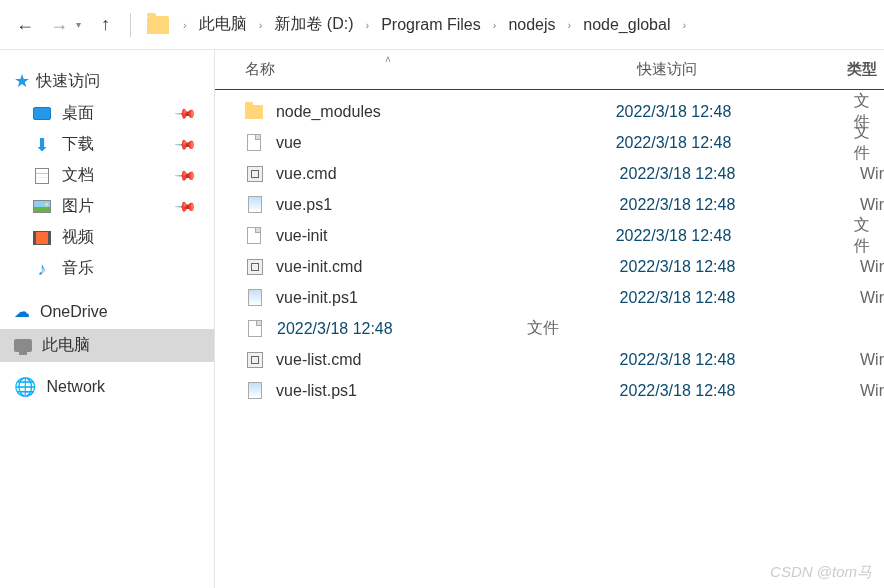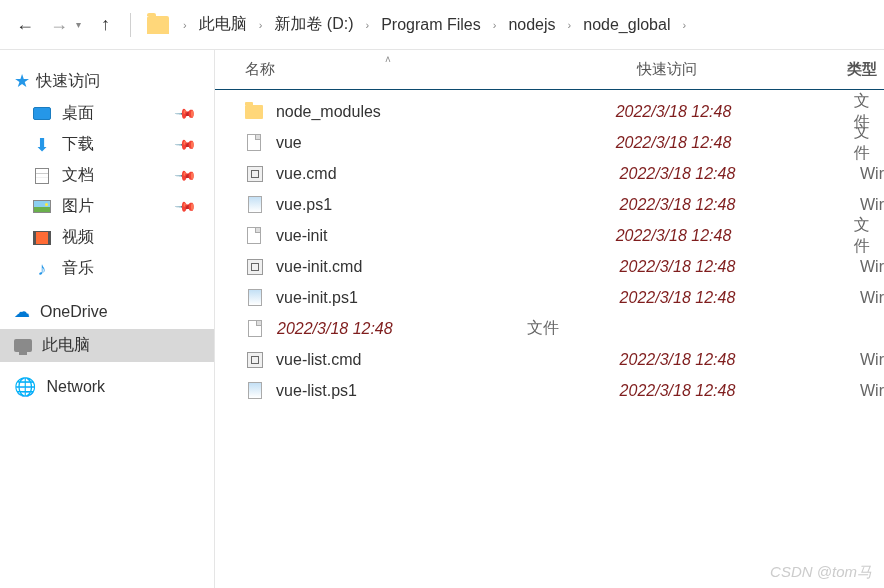--- a/index.html
+++ b/index.html
@@ -53,21 +53,21 @@
     .file-row { display: flex; align-items: center; height: 31px; padding: 0 0 0 30px; font-size: 16px; color: #333; }
     .file-icon { width: 20px; height: 18px; margin-right: 12px; display: inline-flex; align-items: center; justify-content: center; }
     .fi-folder { width: 18px; height: 14px; background: #ffd77a; border-radius: 1px; position: relative; }
     .fi-folder::before { content:''; position:absolute; top:-3px; left:0; width:8px; height:3px; background:#ffd77a; border-radius:1px 1px 0 0;}
     .fi-file { width: 14px; height: 17px; border: 1px solid #aaa; background: #fff; position: relative; }
     .fi-file::before { content:''; position:absolute; top:0; right:0; width:4px; height:4px; background:#ddd; border-left:1px solid #aaa; border-bottom:1px solid #aaa;}
     .fi-cmd { width: 16px; height: 16px; background: #f0f0f0; border: 1px solid #999; position: relative; }
     .fi-cmd::after { content:''; position:absolute; top:3px; left:3px; width:6px; height:6px; border:1px solid #666;}
     .fi-ps1 { width: 14px; height: 17px; border: 1px solid #aaa; background: linear-gradient(#c4e0f5, #fff); }
     .file-name { width: 360px; }
-    .file-date { width: 210px; color: #7f1d1d; font-style: italic; }
+    .file-date { width: 210px; color: #0c4a6e; }
     .file-type { color: #666; margin-left: 40px; }
     
     .watermark { position: absolute; bottom: 6px; right: 12px; font-size: 15px; color: #ccc; font-style: italic; }
   </style>
 </head>
 <body>
 
 <div class="toolbar">
   <div class="nav-arrows">
     <span class="nav-arrow active">←</span>

